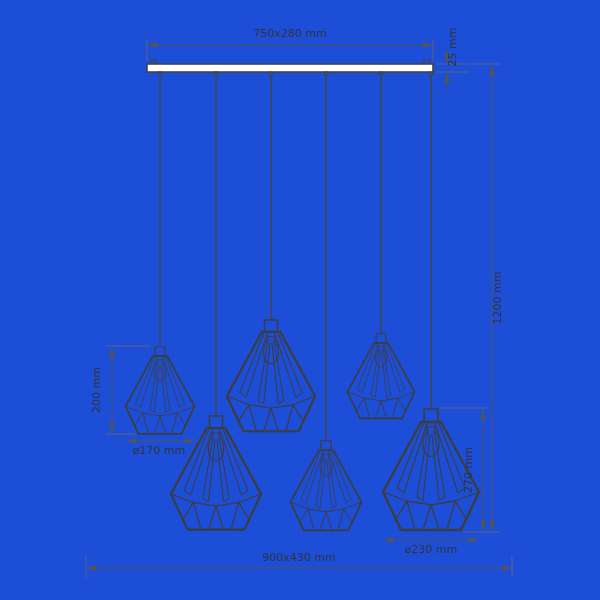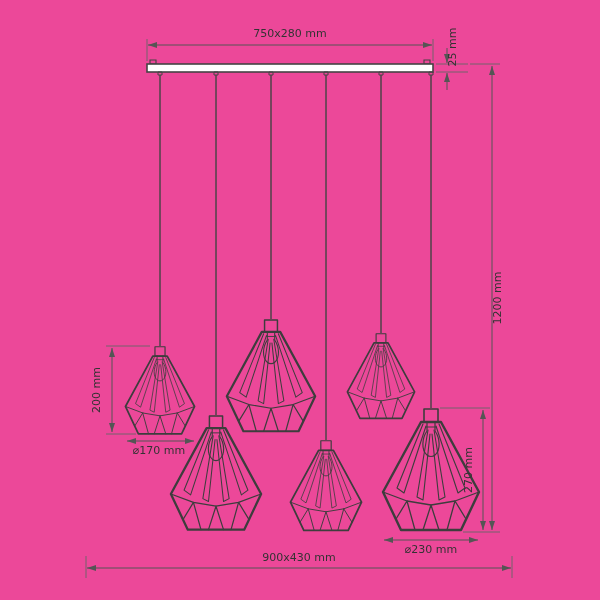--- a/index.html
+++ b/index.html
@@ -1,17 +1,17 @@
 <!DOCTYPE html>
 <html><head>
 <meta charset="utf-8">
 <style>
   html,body{margin:0;padding:0;background:#ffffff;}
   .canvas{
-    width:600px;height:600px;background:#ec4899;overflow:hidden;
+    width:600px;height:600px;background:#1d4ed8;overflow:hidden;
     font-family:"DejaVu Sans", sans-serif;
   }
   svg text{
     font-family:"DejaVu Sans", sans-serif;
     font-size:11px;
     fill:#333333;
   }
   .dim{stroke:#555555;stroke-width:1;fill:none;}
   .ext{stroke:#666666;stroke-width:0.9;fill:none;}
 </style>

